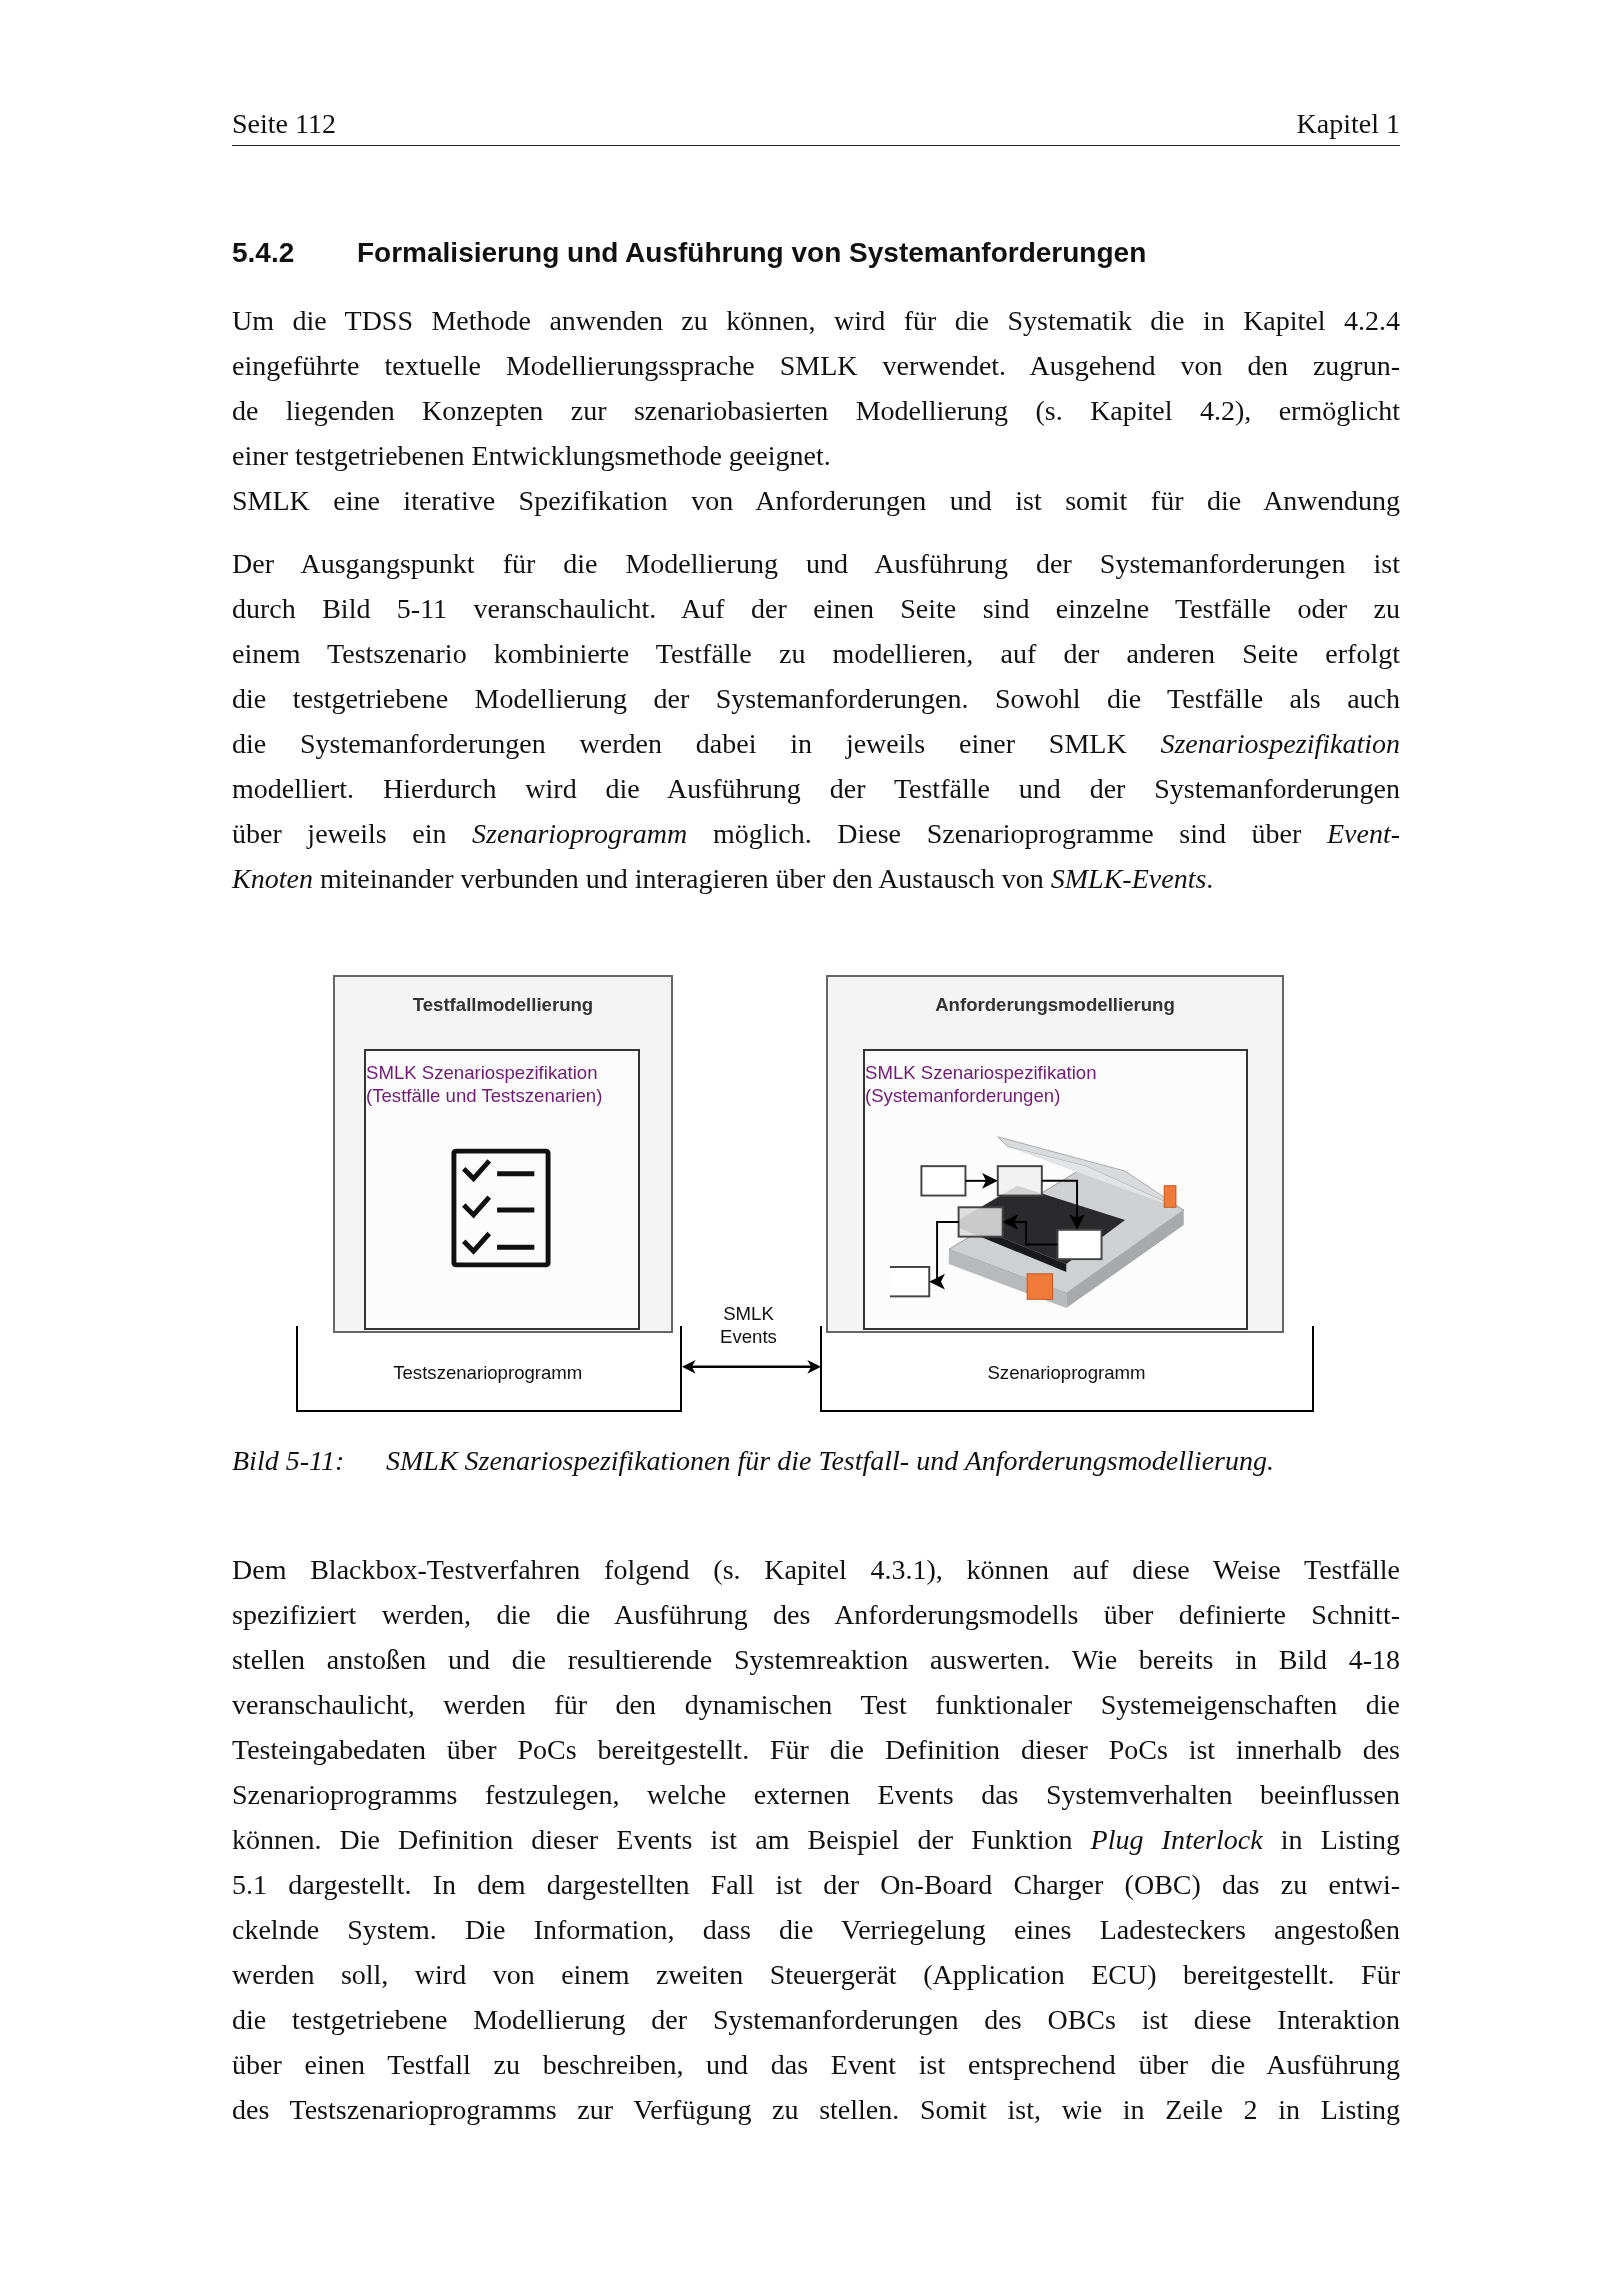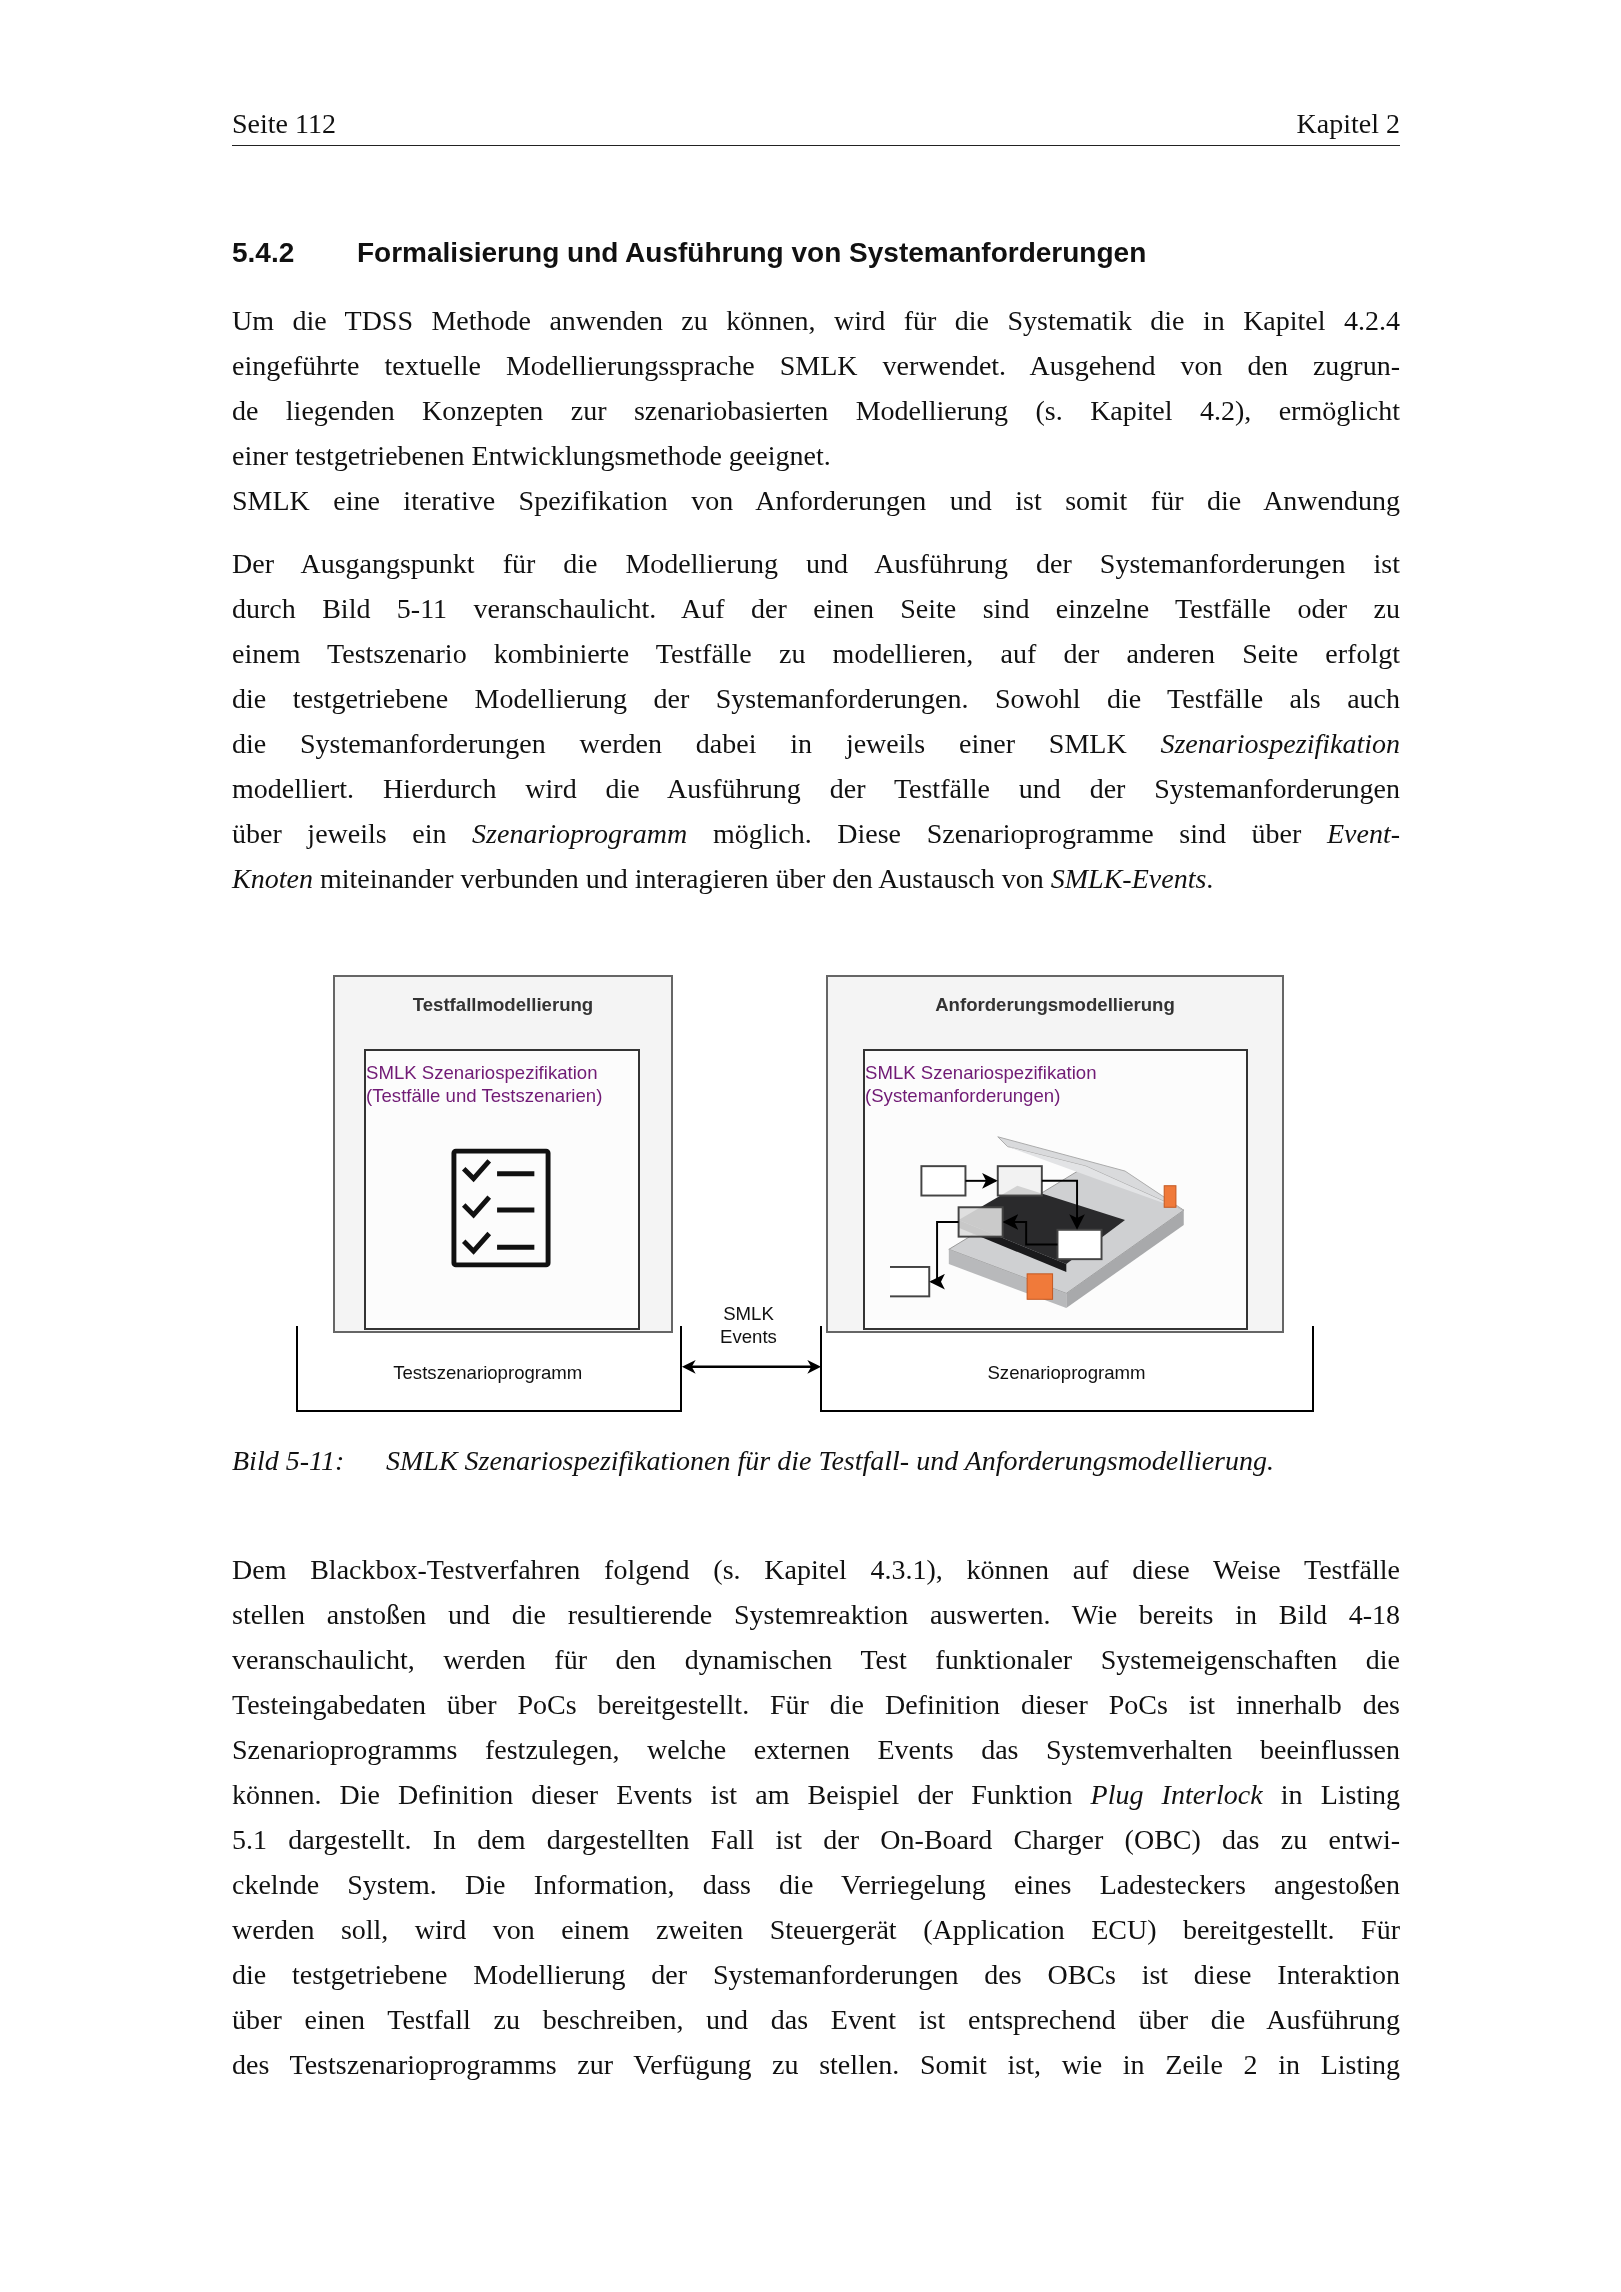--- a/index.html
+++ b/index.html
@@ -27,21 +27,21 @@
   .program-label { position: absolute; font-size: 18.6px; color: #111; text-align: center; }
   .events-label { position: absolute; font-size: 18.6px; text-align: center; line-height: 22.5px; color: #111; }
   .caption { position: absolute; left: 232px; top: 1445px; width: 1168px; font-style: italic; font-size: 28px; white-space: nowrap; }
   .caption .lbl { display: inline-block; width: 154px; font-style: italic; }
 </style>
 </head>
 <body>
 
 <div class="page-header">
   <span class="left">Seite 112</span>
-  <span class="right">Kapitel 2</span>
+  <span class="right">Kapitel 1</span>
 </div>
 
 <div class="section-heading">
   <span class="num">5.4.2</span><span>Formalisierung und Ausführung von Systemanforderungen</span>
 </div>
 
 <p class="para" id="p1">
   <span class="line">Um die TDSS Methode anwenden zu können, wird für die Systematik die in Kapitel 4.2.4</span>
   <span class="line">eingeführte textuelle Modellierungssprache SMLK verwendet. Ausgehend von den zugrun-</span>
   <span class="line">de liegenden Konzepten zur szenariobasierten Modellierung (s. Kapitel 4.2), ermöglicht</span>
@@ -137,20 +137,21 @@
     <path d="M144,10 L130,3 L134,10 L130,17 z" fill="#000"></path>
   </svg>
 </div>
 
 <div class="caption">
   <span class="lbl">Bild 5-11:</span><span>SMLK Szenariospezifikationen für die Testfall- und Anforderungsmodellierung.</span>
 </div>
 
 <p class="para" id="p3">
   <span class="line">Dem Blackbox-Testverfahren folgend (s. Kapitel 4.3.1), können auf diese Weise Testfälle</span>
+  <span class="line">spezifiziert werden, die die Ausführung des Anforderungsmodells über definierte Schnitt-</span>
   <span class="line">stellen anstoßen und die resultierende Systemreaktion auswerten. Wie bereits in Bild 4-18</span>
   <span class="line">veranschaulicht, werden für den dynamischen Test funktionaler Systemeigenschaften die</span>
   <span class="line">Testeingabedaten über PoCs bereitgestellt. Für die Definition dieser PoCs ist innerhalb des</span>
   <span class="line">Szenarioprogramms festzulegen, welche externen Events das Systemverhalten beeinflussen</span>
   <span class="line"><span>können. Die Definition dieser Events ist am Beispiel der Funktion </span><i>Plug Interlock</i><span> in Listing</span></span>
   <span class="line">5.1 dargestellt. In dem dargestellten Fall ist der On-Board Charger (OBC) das zu entwi-</span>
   <span class="line">ckelnde System. Die Information, dass die Verriegelung eines Ladesteckers angestoßen</span>
   <span class="line">werden soll, wird von einem zweiten Steuergerät (Application ECU) bereitgestellt. Für</span>
   <span class="line">die testgetriebene Modellierung der Systemanforderungen des OBCs ist diese Interaktion</span>
   <span class="line">über einen Testfall zu beschreiben, und das Event ist entsprechend über die Ausführung</span>

